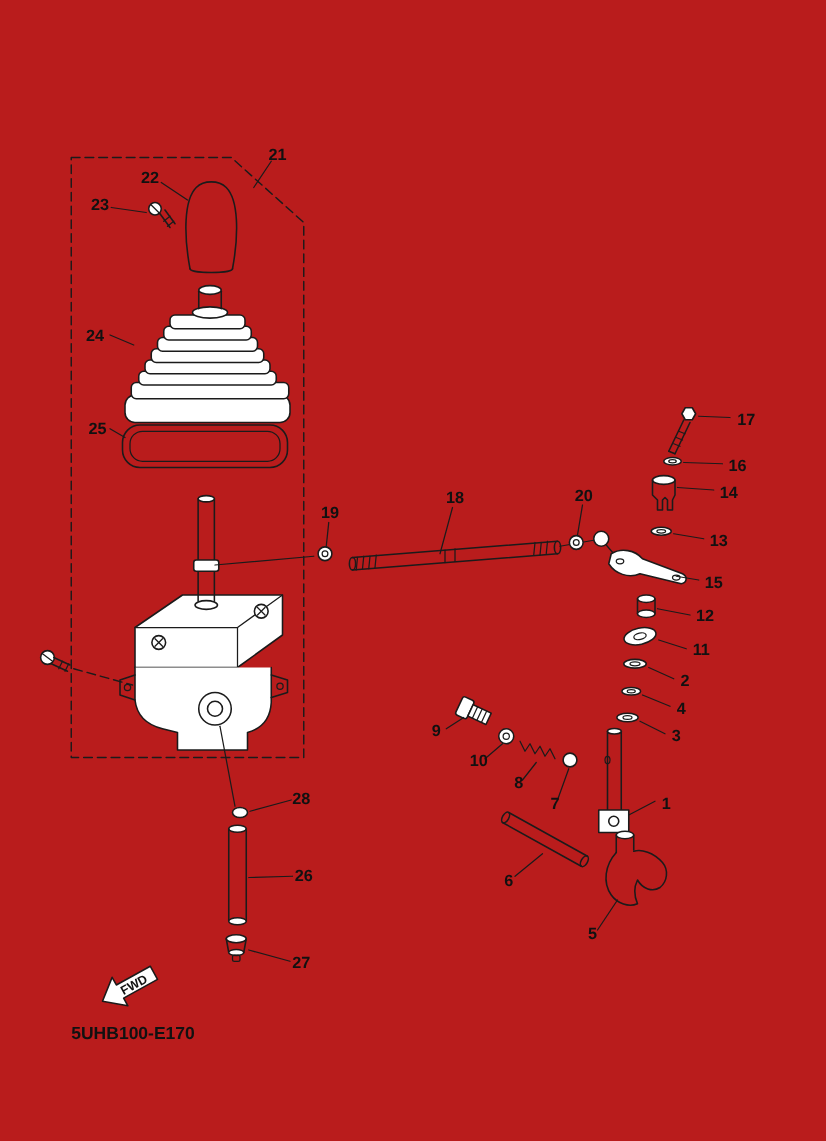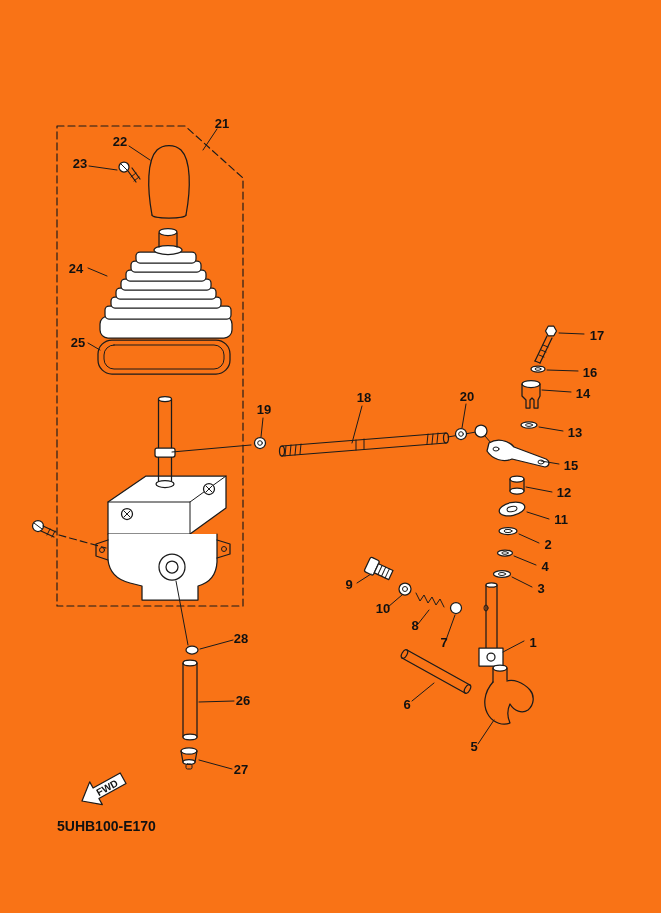--- a/index.html
+++ b/index.html
@@ -1,17 +1,17 @@
 <!DOCTYPE html>
 <html><head>
 <meta charset="utf-8">
 <style>
   * { margin:0; padding:0; box-sizing:border-box; }
   html,body { background:#ffffff; font-family:"Liberation Sans", sans-serif; }
-  .stage { position:relative; width:661px; height:913px; background:#f97316; overflow:hidden; margin:0 auto; }
+  .stage { position:relative; width:661px; height:913px; background:#b91c1c; overflow:hidden; margin:0 auto; }
   .stage svg { position:absolute; left:0; top:0; }
 
   
   #diagram path, #diagram line, #diagram rect, #diagram circle,
   #diagram ellipse, #diagram polygon, #diagram polyline {
     stroke:#1b1b1b; stroke-width:1.25; fill:none;
     stroke-linecap:round; stroke-linejoin:round;
   }
   #diagram .fw   { fill:#ffffff; }
   #diagram .thin { stroke-width:1; }

